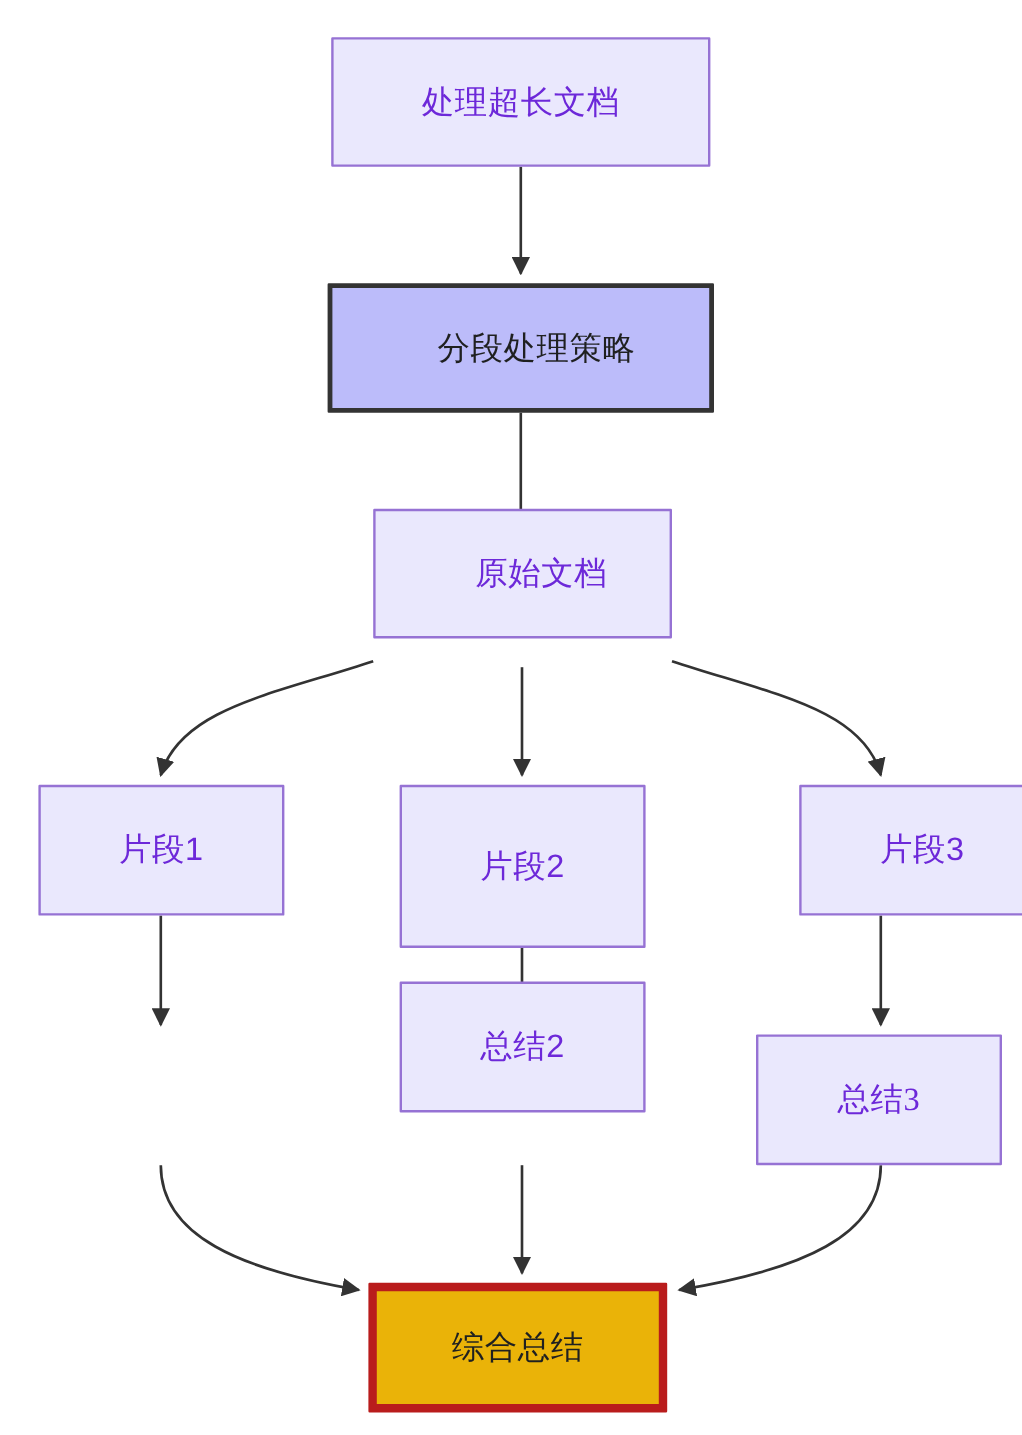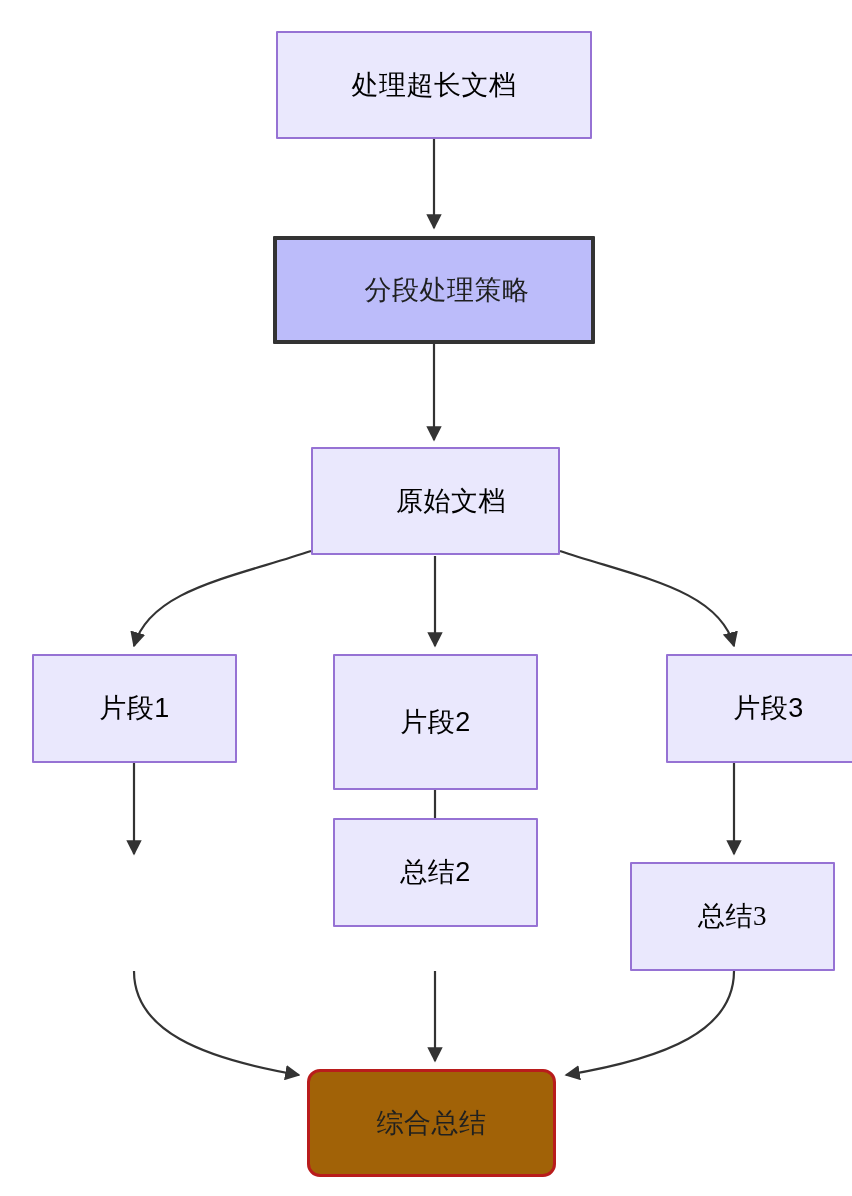--- a/index.html
+++ b/index.html
@@ -30,43 +30,43 @@
   .node {
     position: absolute;
     box-sizing: border-box;
     display: flex;
     align-items: center;
     justify-content: center;
     text-align: center;
   }
   .node-label {
     font-size: 27px;
-    color: #000000;
+    color: #6d28d9;
     line-height: 1.2;
     letter-spacing: 0.5px;
     white-space: nowrap;
   }
   
   .node.style-default {
     background: #eae8fd;
     border: 2px solid #9672d4;
     border-radius: 1px;
   }
   
   .node.style-strategy {
     background: #bcbcfa;
     border: 4px solid #333333;
     border-radius: 1px;
     padding-left: 26px;
   }
   
   .node.style-final {
-    background: #a16207;
-    border: 3px solid #b91c1c;
-    border-radius: 13px;
+    background: #eab308;
+    border: 7px solid #b91c1c;
+    border-radius: 1px;
   }
   .node.style-strategy .node-label,
   .node.style-final .node-label {
     color: #1f2020;
   }
 </style>
 </head>
 <body>
 
 <div id="diagram">
@@ -102,21 +102,21 @@
   </svg>
 
   <div class="node style-default" style="left:276px; top:31px; width:316px; height:108px;">
     <span class="node-label">处理超长文档</span>
   </div>
 
   <div class="node style-strategy" style="left:273px; top:236px; width:322px; height:108px;">
     <span class="node-label">分段处理策略</span>
   </div>
 
-  <div class="node style-default" style="left:311px; top:447px; width:249px; height:108px;padding-left:31px;">
+  <div class="node style-default" style="left:311px; top:424px; width:249px; height:108px;padding-left:31px;">
     <span class="node-label">原始文档</span>
   </div>
 
   <div class="node style-default" style="left:32px; top:654px; width:205px; height:109px;text-align:center;">
     <span class="node-label">片段1</span>
   </div>
 
   <div class="node style-default" style="left:333px; top:654px; width:205px; height:136px;">
     <span class="node-label">片段2</span>
   </div>

